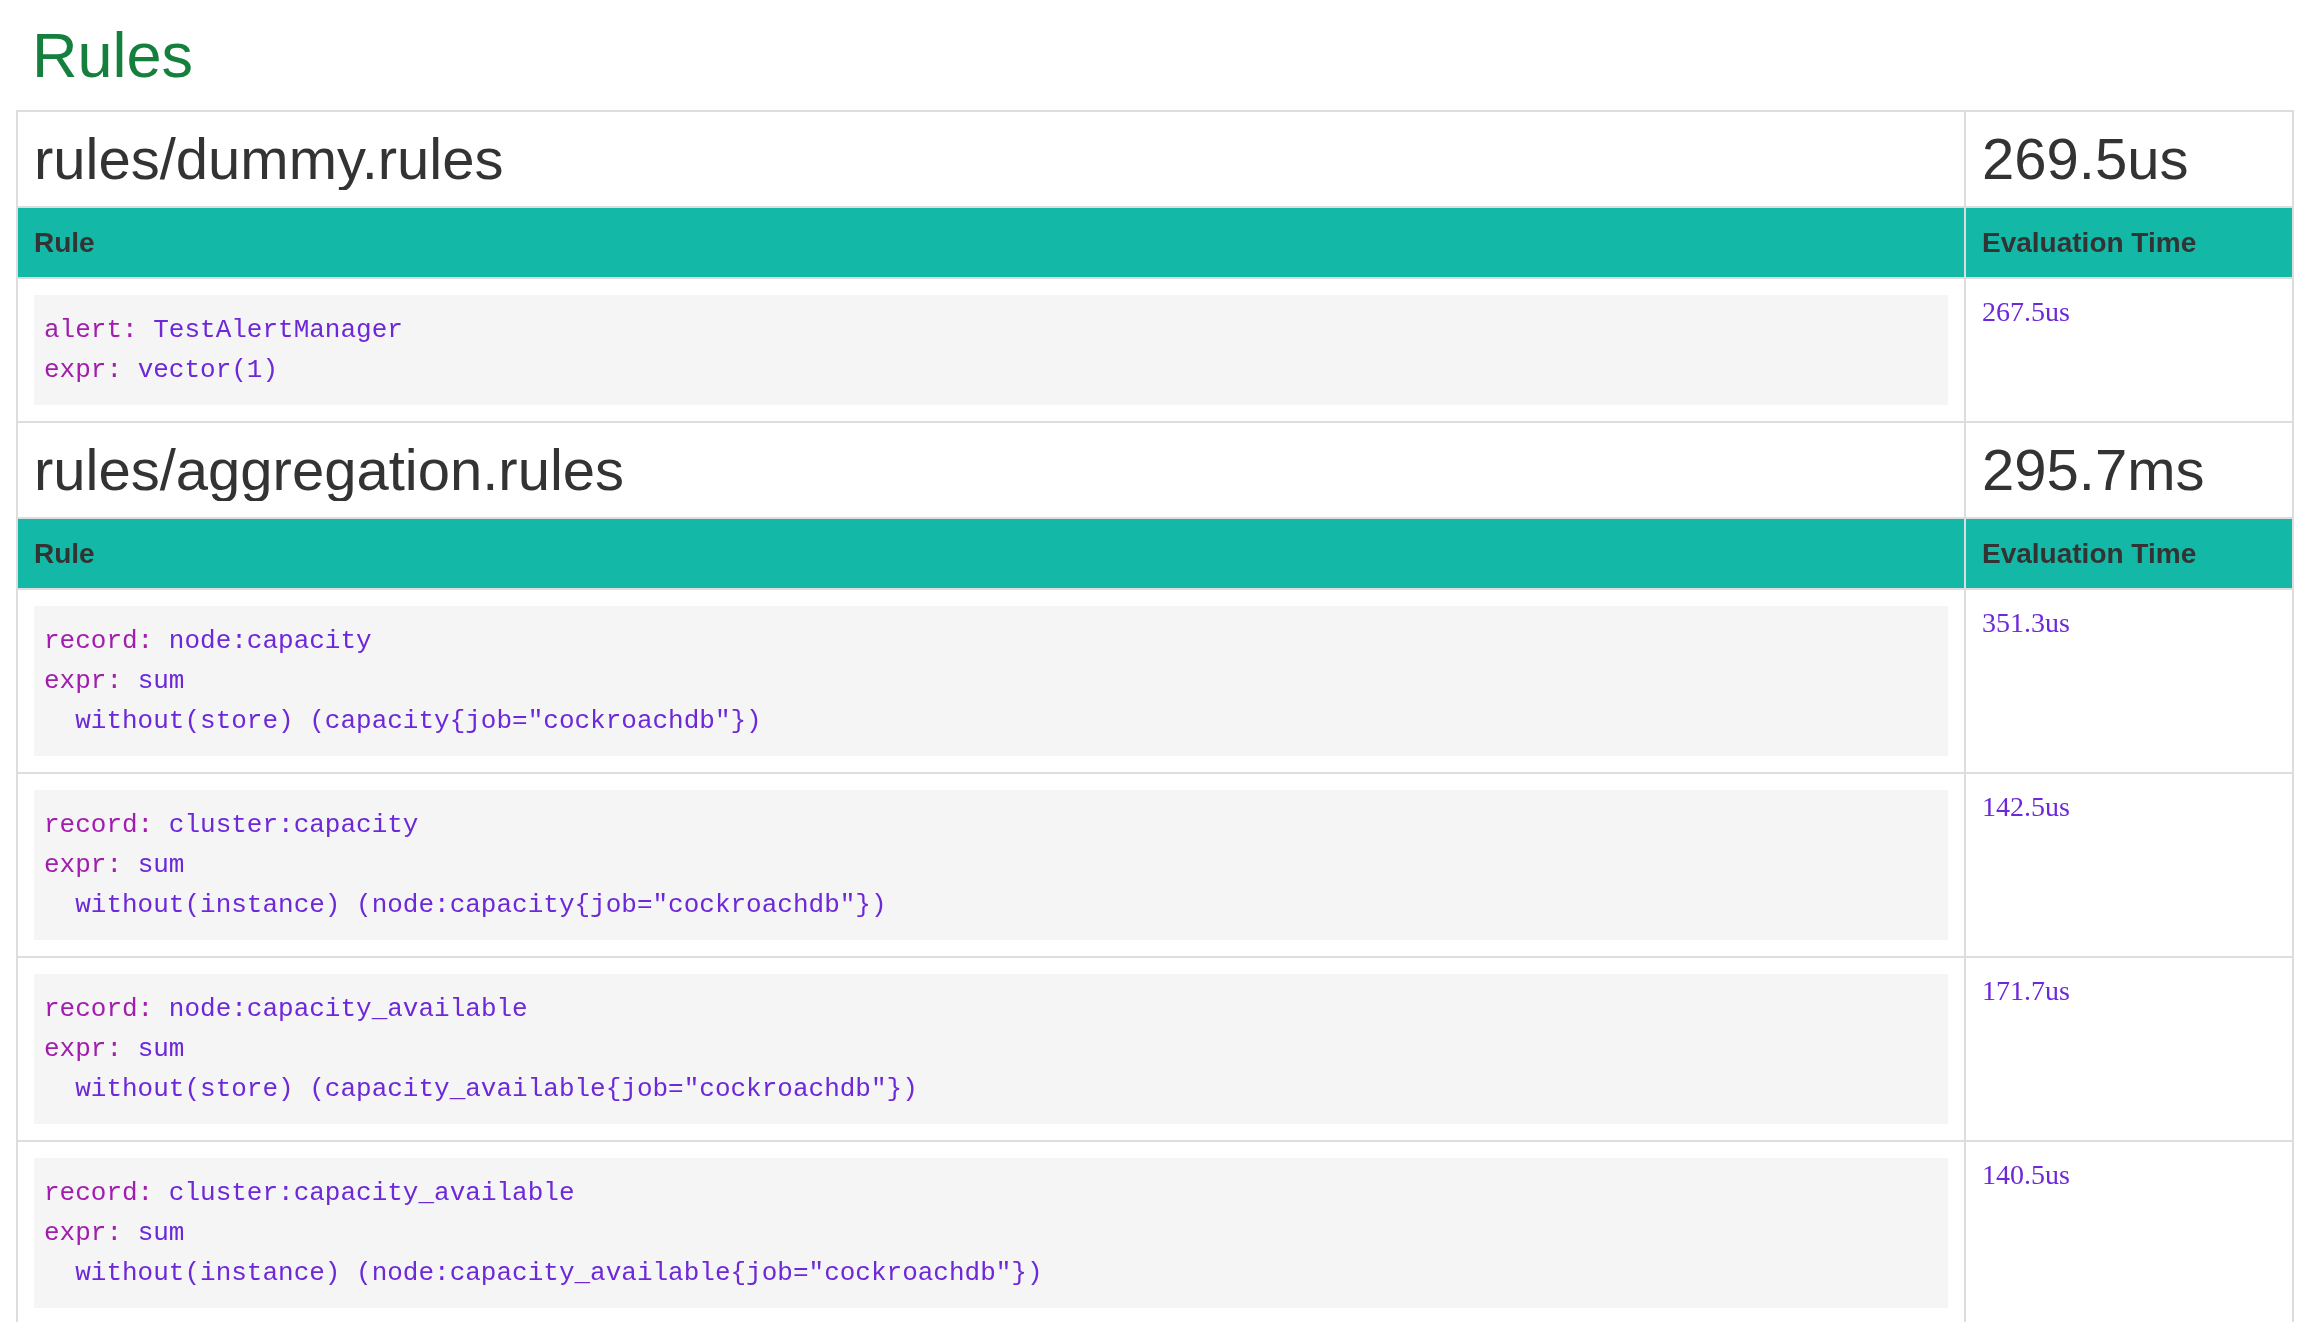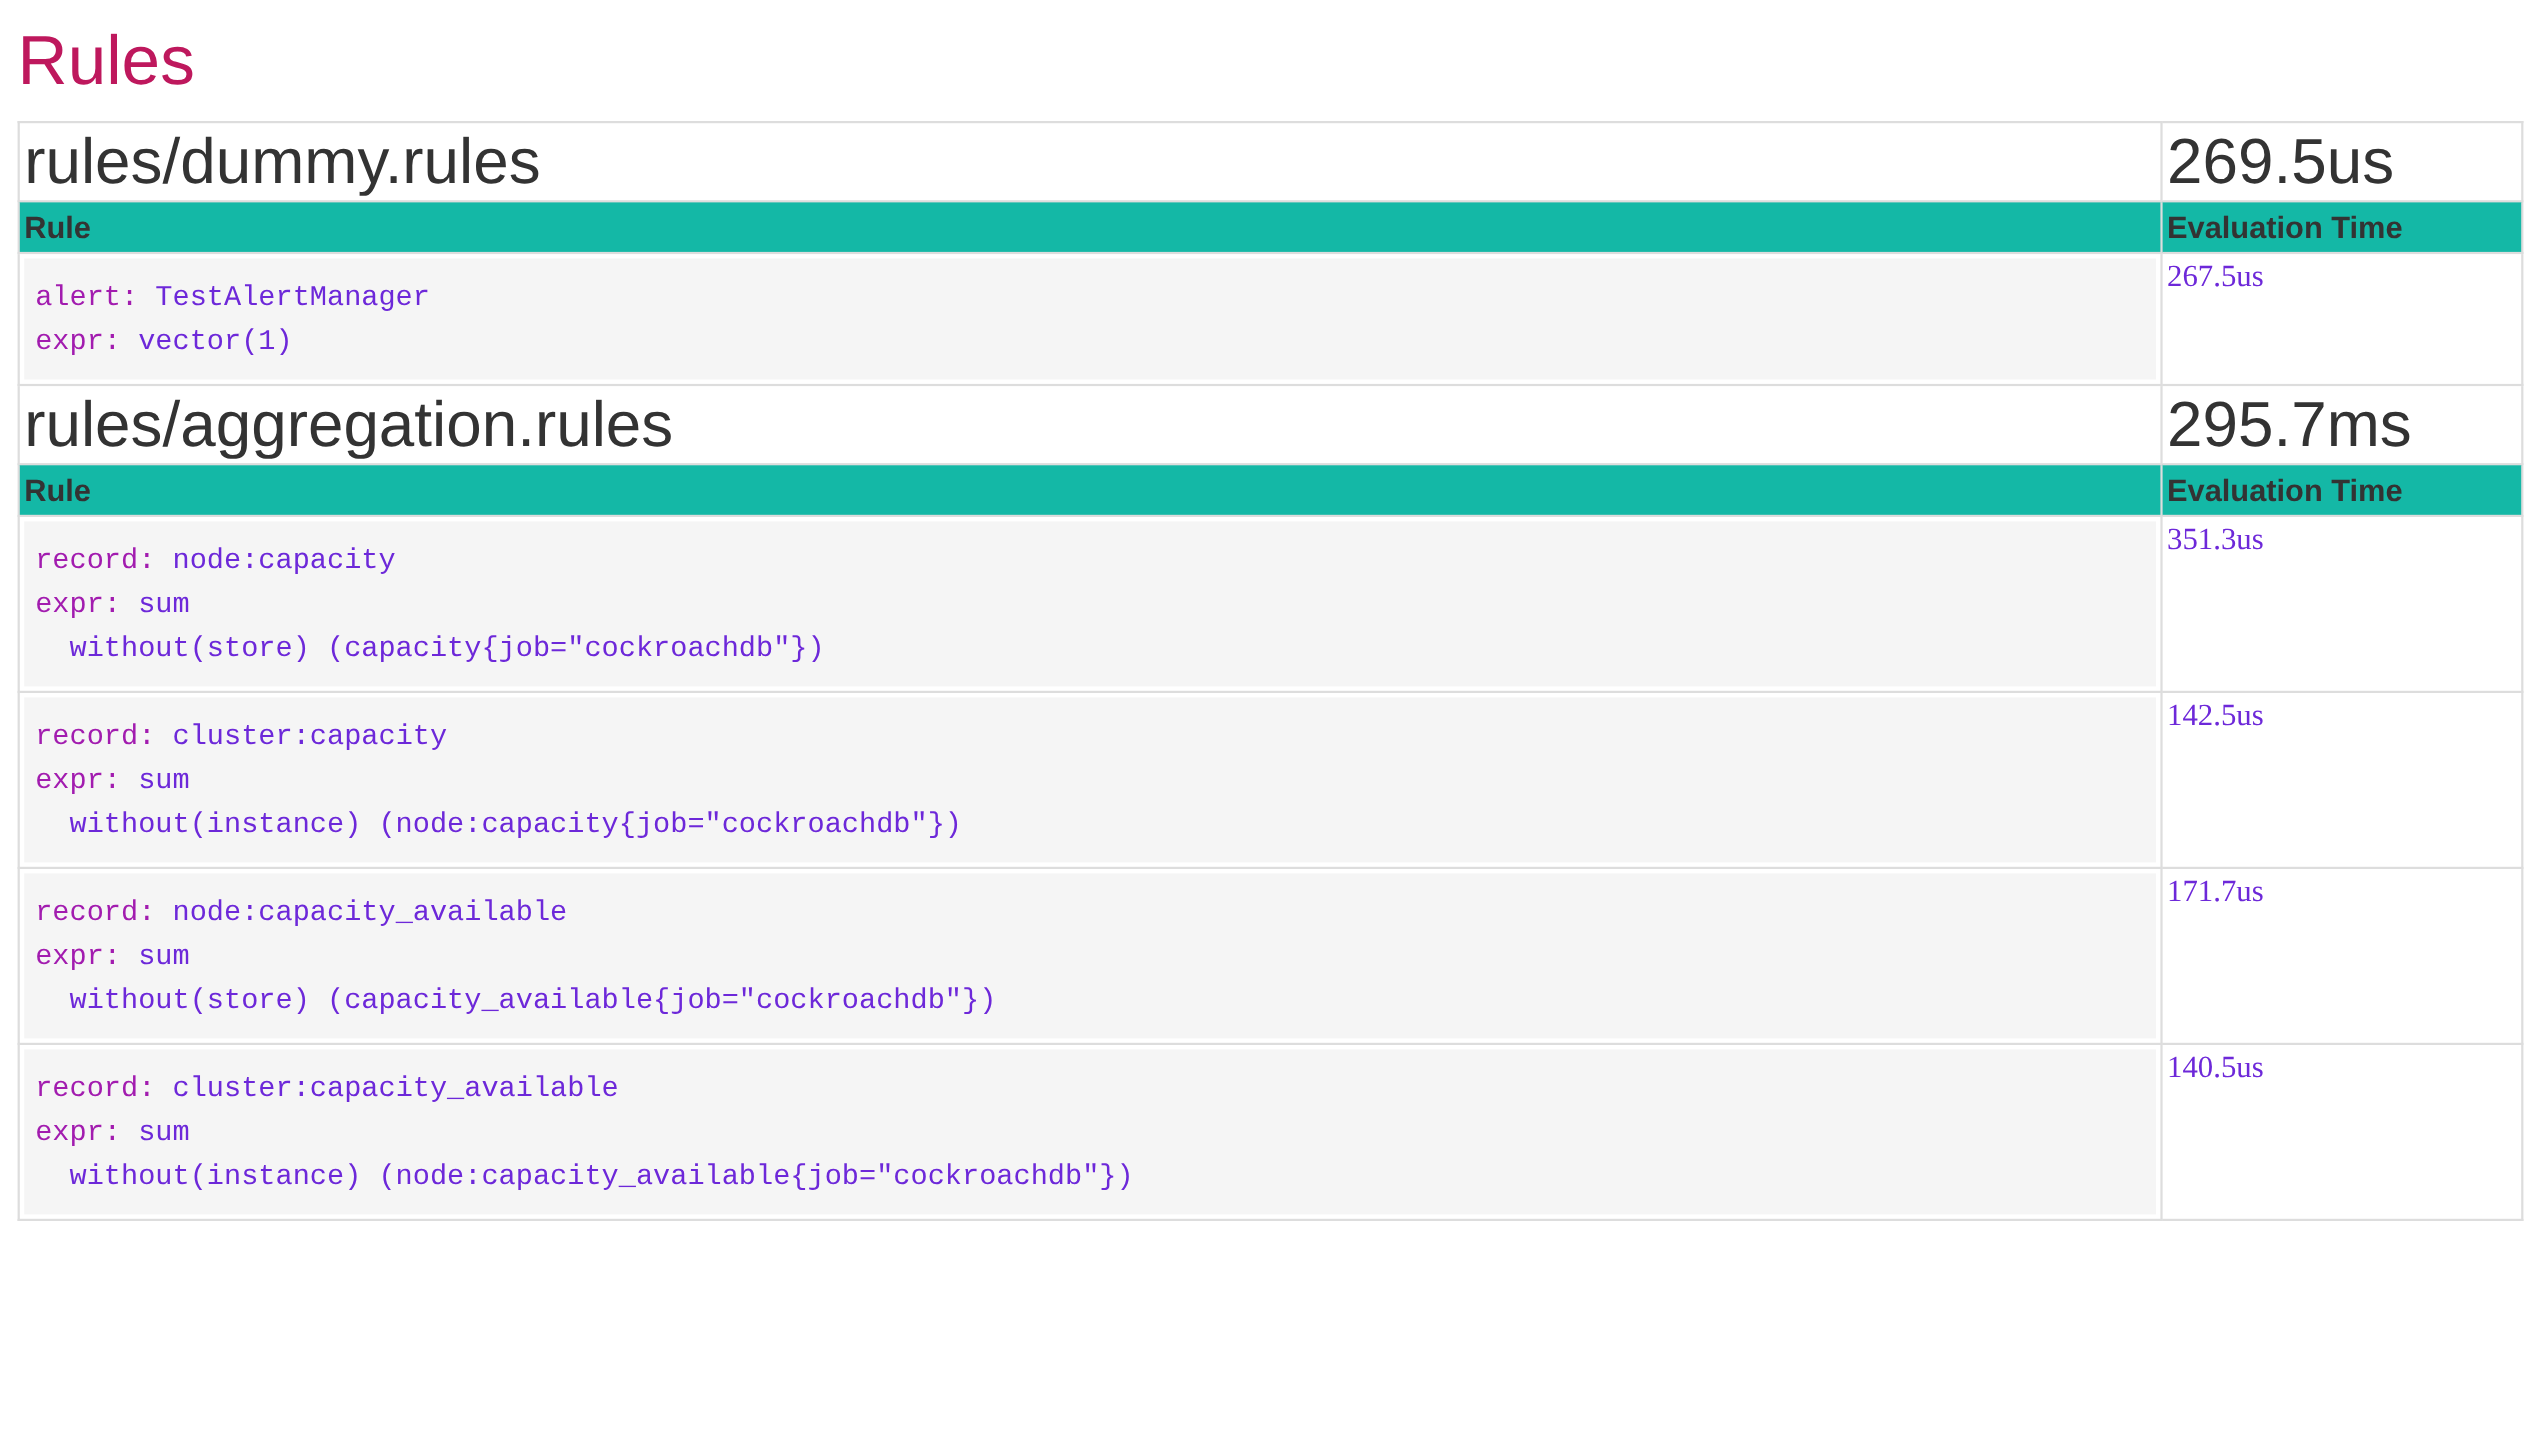--- a/index.html
+++ b/index.html
@@ -14,33 +14,33 @@
     font-family: "Liberation Sans", "DejaVu Sans", sans-serif;
     color: #333333;
   }
   .container {
     padding: 22px 22px 0 16px;
   }
   h1.page-title {
     font-size: 63px;
     line-height: 66px;
     font-weight: 500;
-    color: #be185d;
-    margin: 0 0 22px 0;
+    color: #15803d;
+    margin: 0 0 22px 16px;
   }
   table.rules-table {
     width: 100%;
     border-collapse: collapse;
     table-layout: fixed;
     border: 2px solid #dddddd;
   }
   table.rules-table td {
     border: 2px solid #dddddd;
     vertical-align: top;
-    padding: 4px;
+    padding: 16px;
   }
   col.col-time { width: 328px; }
 
   td.group-cell {
     padding: 70px 14px 32px 14px;
     background: #ffffff;
   }
   h2.group-heading {
     font-size: 58px;
     line-height: 62px;

